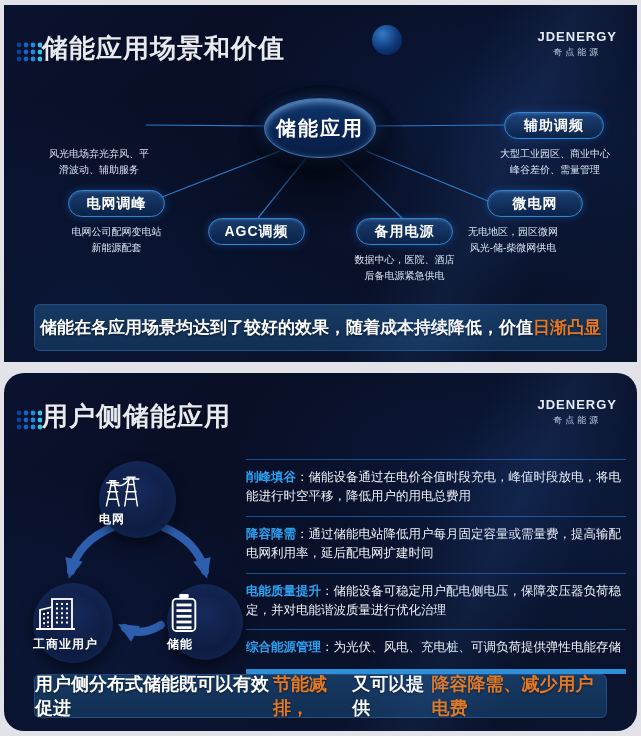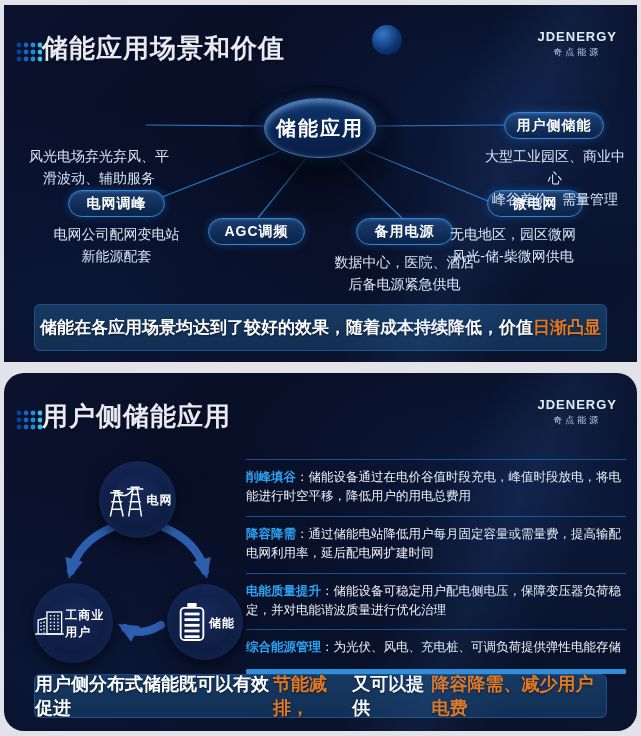--- a/index.html
+++ b/index.html
@@ -60,21 +60,21 @@
   .pill {
     position:absolute; height:27px; border-radius:14px;
     border:1px solid #2f86d6;
     background:linear-gradient(180deg, rgba(40,95,165,.55), rgba(10,36,74,.9));
     box-shadow:0 0 9px rgba(40,120,220,.35), inset 0 1px 3px rgba(120,190,255,.3);
     display:flex; align-items:center; justify-content:center;
     color:#fff; font-size:14px; font-weight:bold; letter-spacing:1px; z-index:2;
   }
   .node-desc {
     position:absolute; text-align:center; white-space:pre-line;
-    color:#d9e4f5; font-size:14px; line-height:1.55; z-index:2;
+    color:#d9e4f5; font-size:10px; line-height:1.55; z-index:2;
   }
   #pill-xny{ left:45px;  top:107px; width:97px; }
   #desc-xny{ left:20px;  top:141px; width:150px; }
   #pill-dwf{ left:64px;  top:185px; width:97px; }
   #desc-dwf{ left:35px;  top:219px; width:155px; }
   #pill-agc{ left:204px; top:213px; width:97px; }
   #desc-agc{ left:187px; top:247px; width:131px; }
   #pill-byd{ left:352px; top:213px; width:97px; }
   #desc-byd{ left:330px; top:247px; width:141px; }
   #pill-wdw{ left:483px; top:185px; width:96px; }
@@ -94,21 +94,21 @@
   #banner2 { top:301px; height:44px; font-size:18px; }
   .hl { color:#e6791f; }
 
   
   .flow { position:absolute; left:15px; top:80px; width:245px; height:218px; }
   .flow svg.arrows { position:absolute; left:0; top:0; }
   .circle {
     position:absolute; border-radius:50%;
     background:radial-gradient(circle at 50% 38%, #16295a 0%, #0d1b3e 72%, #0b1734 100%);
     box-shadow:0 6px 14px rgba(0,0,0,.5), inset 0 0 12px rgba(40,90,180,.25);
-    display:flex; flex-direction:row; align-items:center; justify-content:center;
+    display:flex; flex-direction:column; justify-content:center;
     z-index:2;
   }
   #circle-grid    { left:80px;  top:8px;   width:77px; height:77px; }
   #circle-user    { left:14px;  top:130px; width:80px; height:80px; }
   #circle-storage { left:148px; top:131px; width:76px; height:76px; }
   .circle .clabel { color:#fff; font-size:12px; font-weight:bold; margin-top:2px; letter-spacing:1px; }
 
   
   .bullets { position:absolute; left:242px; top:86px; width:380px; }
   .bullet { border-top:1px solid rgba(42,120,215,.6); padding:8px 0 9px; font-size:12.5px; line-height:1.55; color:#eef2f8; }
@@ -168,21 +168,21 @@
   <div class="pill" id="pill-agc">AGC调频</div>
 
   <div class="pill" id="pill-byd">备用电源</div>
   <div class="node-desc" id="desc-byd">数据中心，医院、酒店
 后备电源紧急供电</div>
 
   <div class="pill" id="pill-wdw">微电网</div>
   <div class="node-desc" id="desc-wdw">无电地区，园区微网
 风光-储-柴微网供电</div>
 
-  <div class="pill" id="pill-yhc">用户侧储能</div>
+  <div class="pill" id="pill-yhc">辅助调频</div>
   <div class="node-desc" id="desc-yhc">大型工业园区、商业中心
 峰谷差价、需量管理</div>
 
   <div class="banner" id="banner1">
     <span>储能在各应用场景均达到了较好的效果，随着成本持续降低，价值</span>
       <span class="hl">日渐凸显</span>
   </div>
 </div>
 
 <div class="slide" id="slide2">

